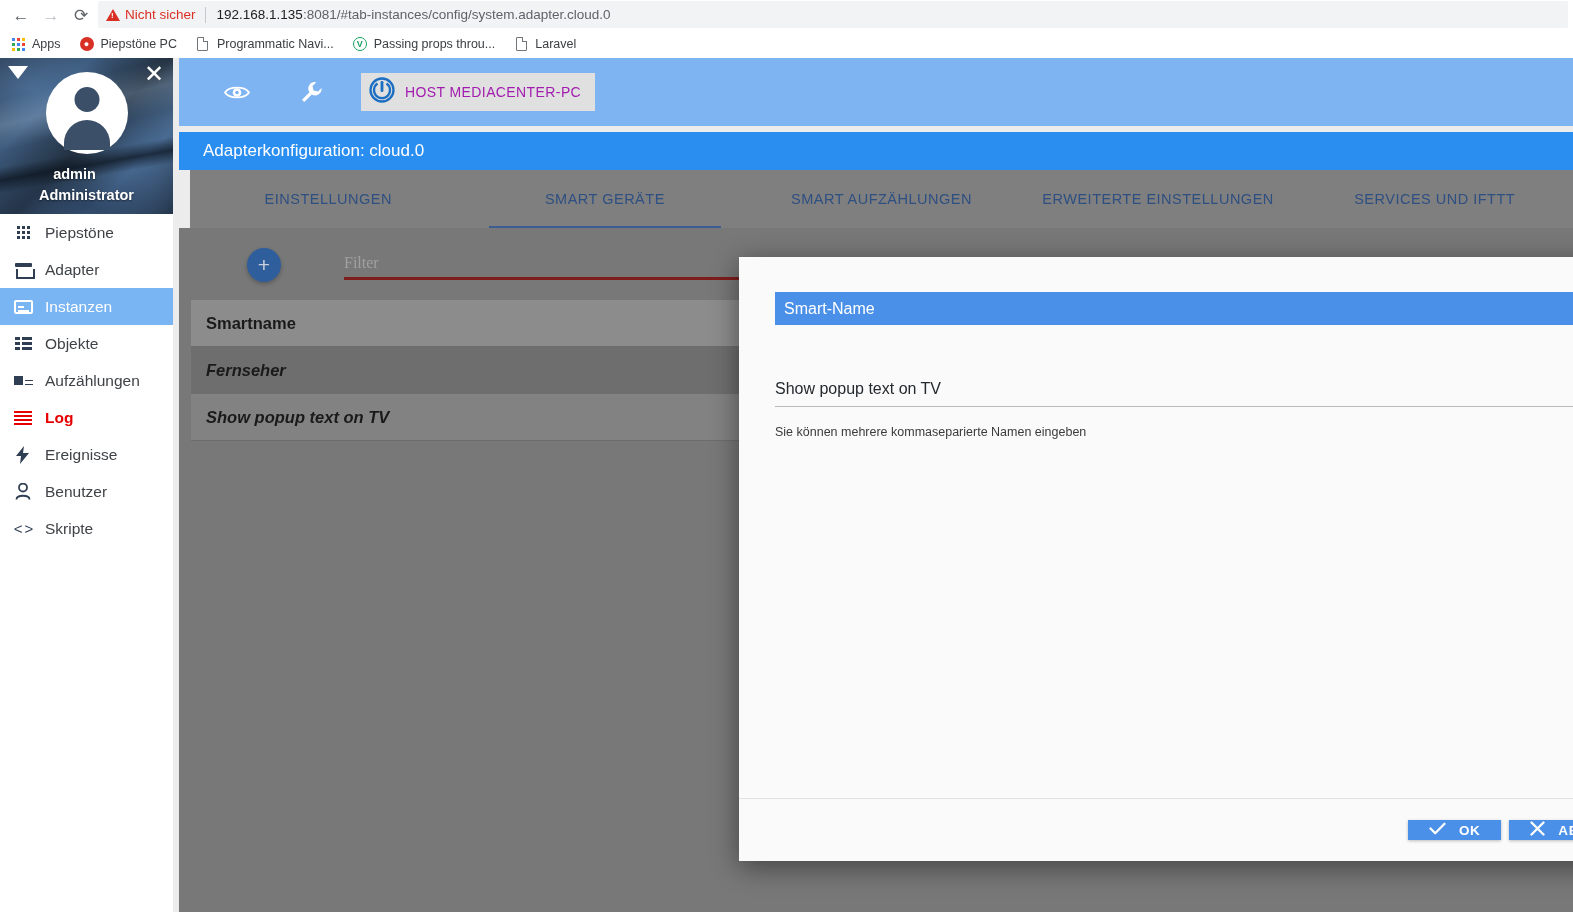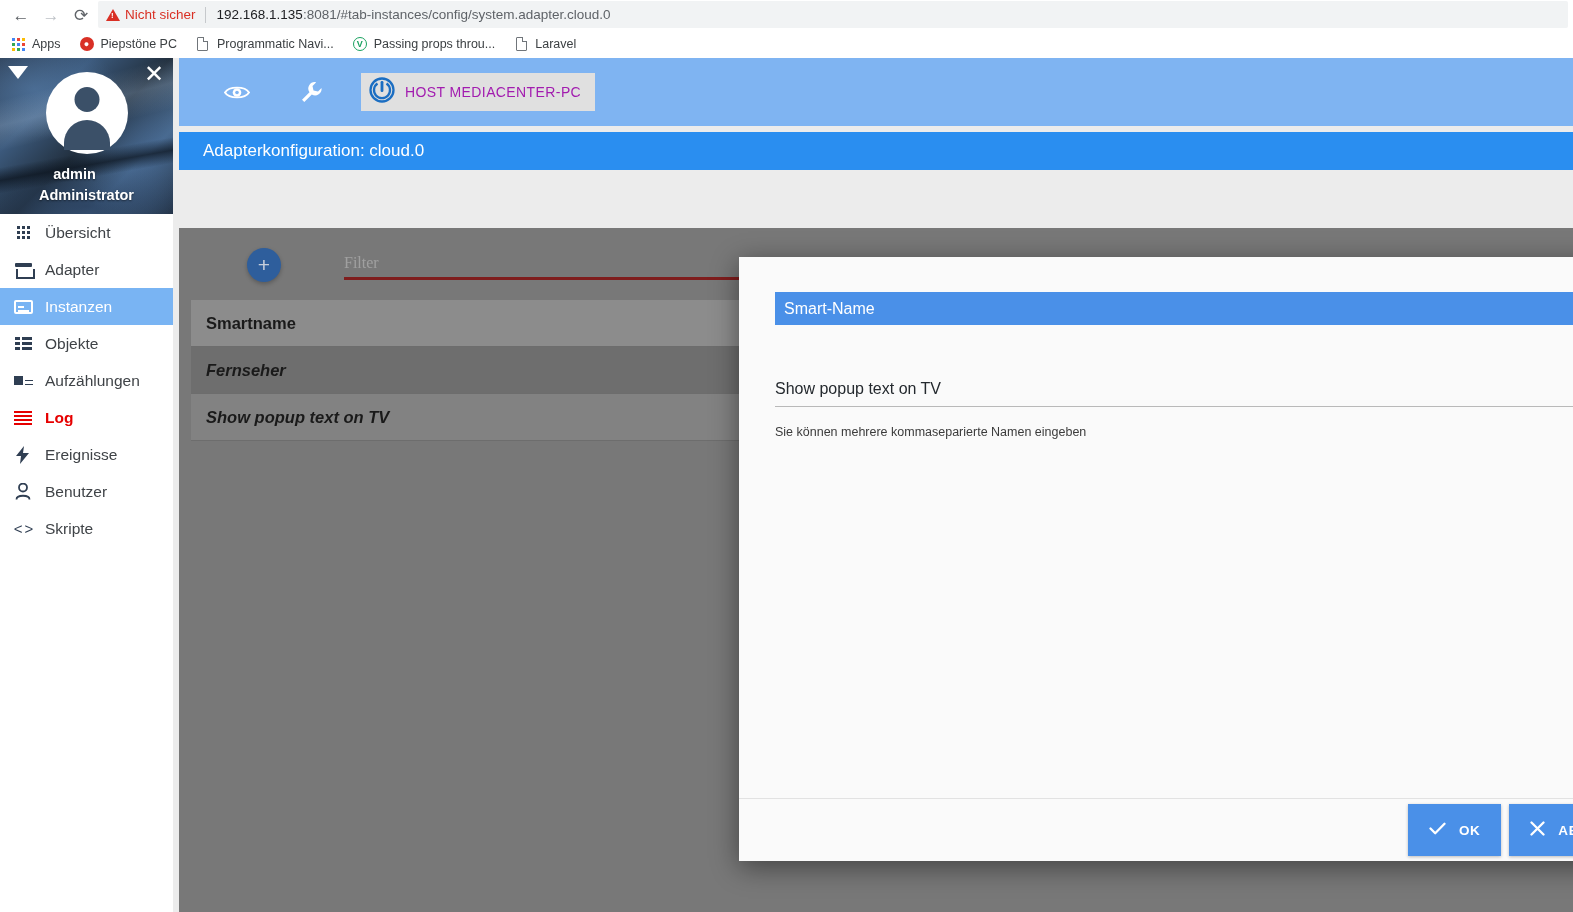--- a/index.html
+++ b/index.html
@@ -479,21 +479,21 @@
 
   #modal-footer {
     position: absolute; left: 0; bottom: 0;
     width: 945px; height: 63px;
     border-top: 1px solid #e2e2e2;
     display: flex; align-items: center; justify-content: flex-end;
     padding-right: 13px;
     gap: 8px;
   }
   .dlg-btn {
-    height: 52px;
+    height: 20px;
     background: #4a90e8;
     color: #ffffff;
     border: none;
     display: flex; align-items: center;
     gap: 13px;
     padding: 0 21px;
     font-size: 13.5px;
     font-weight: bold;
     letter-spacing: 0.6px;
     cursor: pointer;
@@ -589,21 +589,21 @@
             <i></i>
             <i></i>
             <i></i>
             <i></i>
             <i></i>
             <i></i>
             <i></i>
             <i></i>
           </span>
       </span>
-      <span>Übersicht</span>
+      <span>Piepstöne</span>
     </div>
 
     <div class="nav-item">
       <span class="nav-ico">
           <span class="ico-shop"></span>
         </span>
       <span>Adapter</span>
     </div>
 
     <div class="nav-item active">
@@ -702,20 +702,37 @@
           </svg>
         </span>
         <span id="host-label">HOST MEDIACENTER-PC</span>
       </div>
     </div>
 
     <div id="config-bar">
       <span>Adapterkonfiguration: cloud.0</span>
     </div>
 
+    <div id="tabs">
+      <div class="tab">
+        <span>EINSTELLUNGEN</span>
+      </div>
+      <div class="tab active">
+        <span>SMART GERÄTE</span>
+      </div>
+      <div class="tab">
+        <span>SMART AUFZÄHLUNGEN</span>
+      </div>
+      <div class="tab">
+        <span>ERWEITERTE EINSTELLUNGEN</span>
+      </div>
+      <div class="tab">
+        <span>SERVICES UND IFTTT</span>
+      </div>
+    </div>
 
     <div id="content">
 
       <div id="add-button">
         <span>+</span>
       </div>
 
       <div id="filter-field">
         <span id="filter-placeholder">Filter</span>
       </div>

